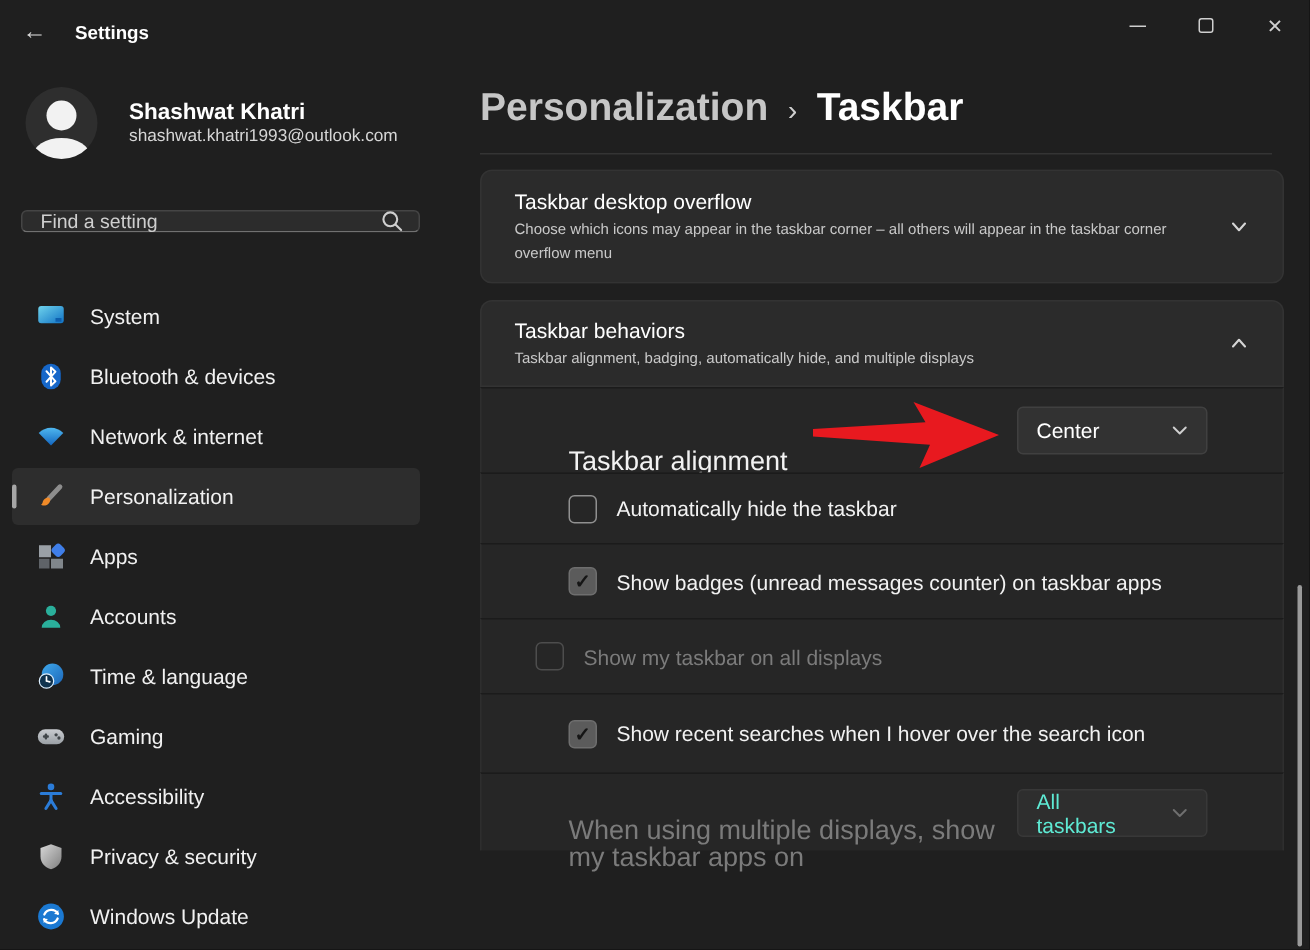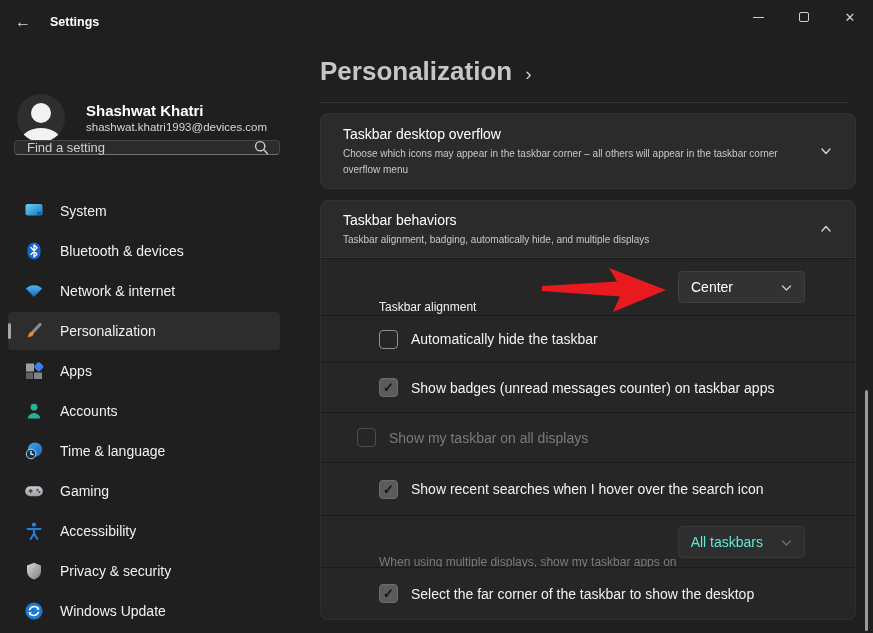--- a/index.html
+++ b/index.html
@@ -10,21 +10,21 @@
   .titlebar{position:absolute;top:0;left:0;width:100%;height:44px;display:flex;align-items:center;}
   .back-btn{width:30px;height:26px;margin-left:8px;display:flex;align-items:center;justify-content:center;color:#d8d8d8;font-size:16px;border-radius:4px;cursor:pointer;}
   .app-title{margin-left:12px;font-size:12.5px;font-weight:700;color:#fff;}
   .win-controls{position:absolute;right:0;top:0;height:40px;display:flex;}
   .win-btn{width:46px;height:34px;display:flex;align-items:center;justify-content:center;color:#cfcfcf;}
   .glyph-min{display:block;width:11px;height:1px;background:#cfcfcf;}
   .glyph-max{display:block;width:10px;height:10px;border:1px solid #cfcfcf;border-radius:2px;}
   .glyph-close{font-size:13px;line-height:1;color:#cfcfcf;}
 
   
-  .profile{position:absolute;left:17px;top:58px;display:flex;align-items:center;cursor:pointer;margin-top:36px;}
+  .profile{position:absolute;left:17px;top:58px;display:flex;align-items:center;cursor:pointer;}
   .avatar{width:48px;height:48px;border-radius:50%;background:#2e2e2e;position:relative;overflow:hidden;}
   .avatar .head{position:absolute;left:50%;top:9px;transform:translateX(-50%);width:20px;height:20px;border-radius:50%;background:#f2f2f2;}
   .avatar .shoulders{position:absolute;left:50%;bottom:-10px;transform:translateX(-50%);width:38px;height:24px;border-radius:50% 50% 0 0;background:#f2f2f2;}
   .profile-text{margin-left:21px;}
   .profile-name{font-size:15px;font-weight:700;color:#fff;line-height:18px;}
   .profile-email{font-size:11.5px;color:#d6d6d6;line-height:15px;}
 
   .searchbox{position:absolute;left:14px;top:140px;width:266px;height:15px;background:#2c2c2c;border:1px solid #454545;border-bottom-color:#717171;border-radius:4px;display:flex;align-items:center;padding:0 10px;}
   .searchbox input{flex:1;background:transparent;border:none;outline:none;color:#d9d9d9;font-size:13px;}
   .searchbox input::placeholder{color:#cfcfcf;}
@@ -52,21 +52,21 @@
   .chev{flex:0 0 auto;display:flex;}
 
   #card-overflow{top:113px;height:76px;border-radius:8px;}
   #card-behaviors{top:200px;height:58px;border-radius:8px 8px 0 0;}
 
   .rows{position:absolute;left:320px;top:258px;width:536px;}
   .row{position:relative;background:#262626;border-top:1px solid #1b1b1b;border-left:1px solid rgba(255,255,255,0.04);border-right:1px solid rgba(255,255,255,0.04);display:flex;align-items:center;padding-left:58px;}
   .row.last{border-radius:0 0 8px 8px;border-bottom:1px solid rgba(255,255,255,0.04);}
   .row-label{font-size:14px;color:#f2f2f2;}
   .row-label.dim{color:#7b7b7b;}
-  .sub-label{font-size:12px;color:#f2f2f2;margin-top:40px;}
+  .sub-label{font-size:18px;color:#f2f2f2;margin-top:40px;}
   .sub-label.dim{color:#7b7b7b;line-height:18px;max-width:300px;}
 
   .checkbox{width:19px;height:19px;border-radius:4px;border:1px solid #909090;background:transparent;margin-right:13px;flex:0 0 auto;display:flex;align-items:center;justify-content:center;cursor:pointer;}
   .checkbox.checked{background:#5b5b5b;border-color:#6e6e6e;}
   .checkbox.checked::after{content:"✓";font-size:13px;font-weight:700;color:#151515;line-height:1;}
   .checkbox.disabled{border-color:#4d4d4d;cursor:default;}
 
   .dropdown{height:32px;min-width:127px;background:#323232;border:1px solid #404040;border-radius:4px;display:flex;align-items:center;justify-content:space-between;padding:0 12px;margin-left:auto;margin-right:50px;cursor:pointer;}
   .dropdown .dd-value{font-size:14px;color:#fff;margin-right:18px;}
   .dropdown.disabled{background:#2e2e2e;border-color:#383838;cursor:default;}
@@ -98,21 +98,21 @@
     </div>
   </div>
 
   <div class="profile">
     <div class="avatar">
       <div class="head"></div>
       <div class="shoulders"></div>
     </div>
     <div class="profile-text">
       <div class="profile-name">Shashwat Khatri</div>
-      <div class="profile-email">shashwat.khatri1993@devices.com</div>
+      <div class="profile-email">shashwat.khatri1993@outlook.com</div>
     </div>
   </div>
 
   <div class="searchbox">
     <input type="text" placeholder="Find a setting" style="">
     <span class="search-icon">
       <svg width="15" height="15" viewBox="0 0 15 15">
           <circle cx="6.2" cy="6.2" r="4.6" fill="none" stroke="#cfcfcf" stroke-width="1.4"></circle>
           <line x1="9.8" y1="9.8" x2="13.4" y2="13.4" stroke="#cfcfcf" stroke-width="1.4" stroke-linecap="round"></line>
         </svg>
@@ -272,20 +272,21 @@
           </svg>
       </span>
       <span class="nav-label">Windows Update</span>
     </div>
 
   </div>
 
   <div class="breadcrumb">
     <span class="crumb-parent">Personalization</span>
     <span class="crumb-sep">›</span>
+    <span class="crumb-current">Taskbar</span>
   </div>
   <div class="top-divider"></div>
 
   <div class="card" id="card-overflow">
     <div class="card-header">
       <div class="card-texts">
         <div class="card-title">Taskbar desktop overflow</div>
         <div class="card-desc">Choose which icons may appear in the taskbar corner – all others will appear in the taskbar corner overflow menu</div>
       </div>
       <span class="chev">
@@ -349,24 +350,20 @@
       <div class="dropdown disabled">
         <span class="dd-value">All taskbars</span>
         <span>
           <svg width="11" height="8" viewBox="0 0 11 8">
               <polyline points="1.5,2 5.5,6 9.5,2" fill="none" stroke="#6f6f6f" stroke-width="1.3" stroke-linecap="round" stroke-linejoin="round"></polyline>
             </svg>
         </span>
       </div>
     </div>
 
-    <div class="row last" style="height:53px;">
-      <span class="checkbox checked"></span>
-      <span class="row-label">Select the far corner of the taskbar to show the desktop</span>
-    </div>
 
   </div>
 
   <svg class="annot-arrow" width="132" height="56" viewBox="0 0 132 56">
     <path d="M4,26 L79,21.5 L71,8 L128,30 L75,52 L82,36.5 L4,31 Z" fill="#e8191f"></path>
   </svg>
 
   <div class="scroll-thumb"></div>
 
 </div>

